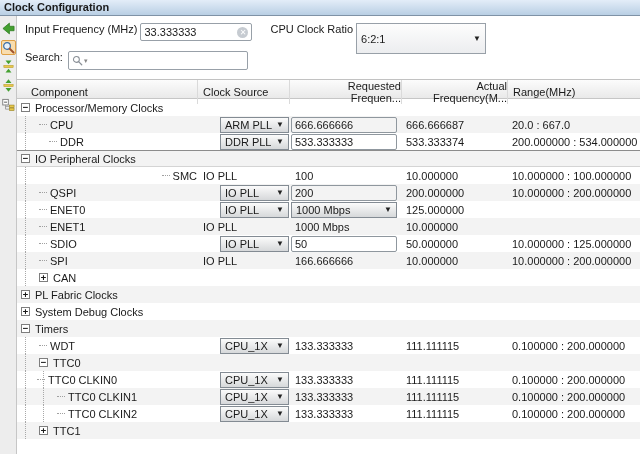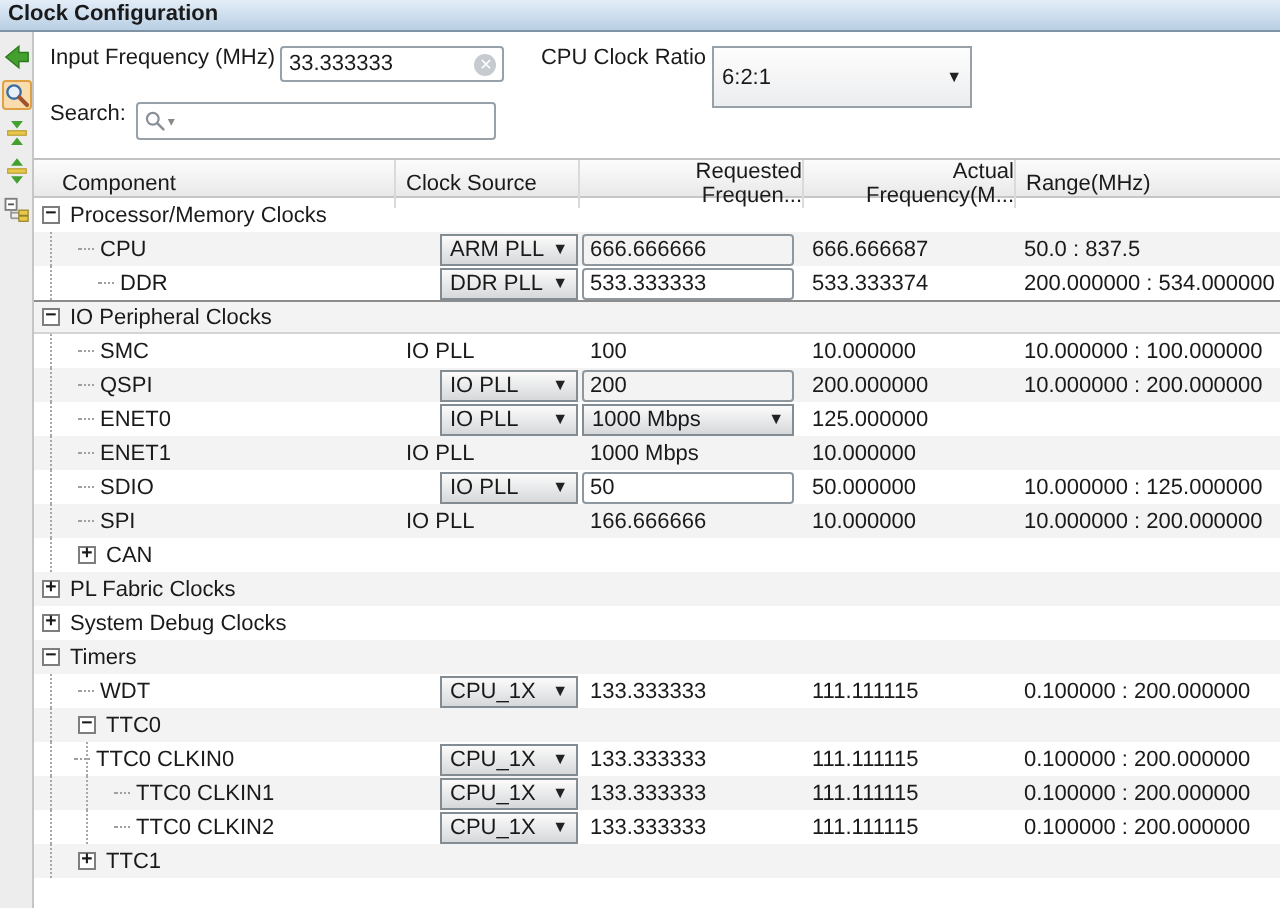--- a/index.html
+++ b/index.html
@@ -213,21 +213,21 @@
               <span class="dd-arrow">▼</span>
             </div>
           </div>
           <div class="cell c-req">
             <input class="tf" type="text" value="666.666666" style="">
           </div>
           <div class="cell c-act">
             <span>666.666687</span>
           </div>
           <div class="cell c-rng">
-            <span>50.0 : 837.5</span>
+            <span>20.0 : 667.0</span>
           </div>
         </div>
         <div class="grid row">
           <div class="cell c-comp" style="padding-left: 32px;">
             <span class="guide" style="left: 8px;"></span>
             <span class="stub"></span>
             <span class="lbl">DDR</span>
           </div>
           <div class="cell c-src">
             <div class="dd w-src">
@@ -249,21 +249,21 @@
           <div class="cell c-comp" style="padding-left: 4px;">
             <span class="exp">−</span>
             <span class="lbl">IO Peripheral Clocks</span>
           </div>
           <div class="cell c-src"></div>
           <div class="cell c-req"></div>
           <div class="cell c-act"></div>
           <div class="cell c-rng"></div>
         </div>
         <div class="grid row">
-          <div class="cell c-comp" style="padding-left: 22px;">
+          <div class="cell c-comp" style="padding-left: 22px; justify-content: flex-end;">
             <span class="guide" style="left: 8px;"></span>
             <span class="stub"></span>
             <span class="lbl">SMC</span>
           </div>
           <div class="cell c-src">
             <span class="ptext">IO PLL</span>
           </div>
           <div class="cell c-req">
             <span class="ptext">100</span>
           </div>

